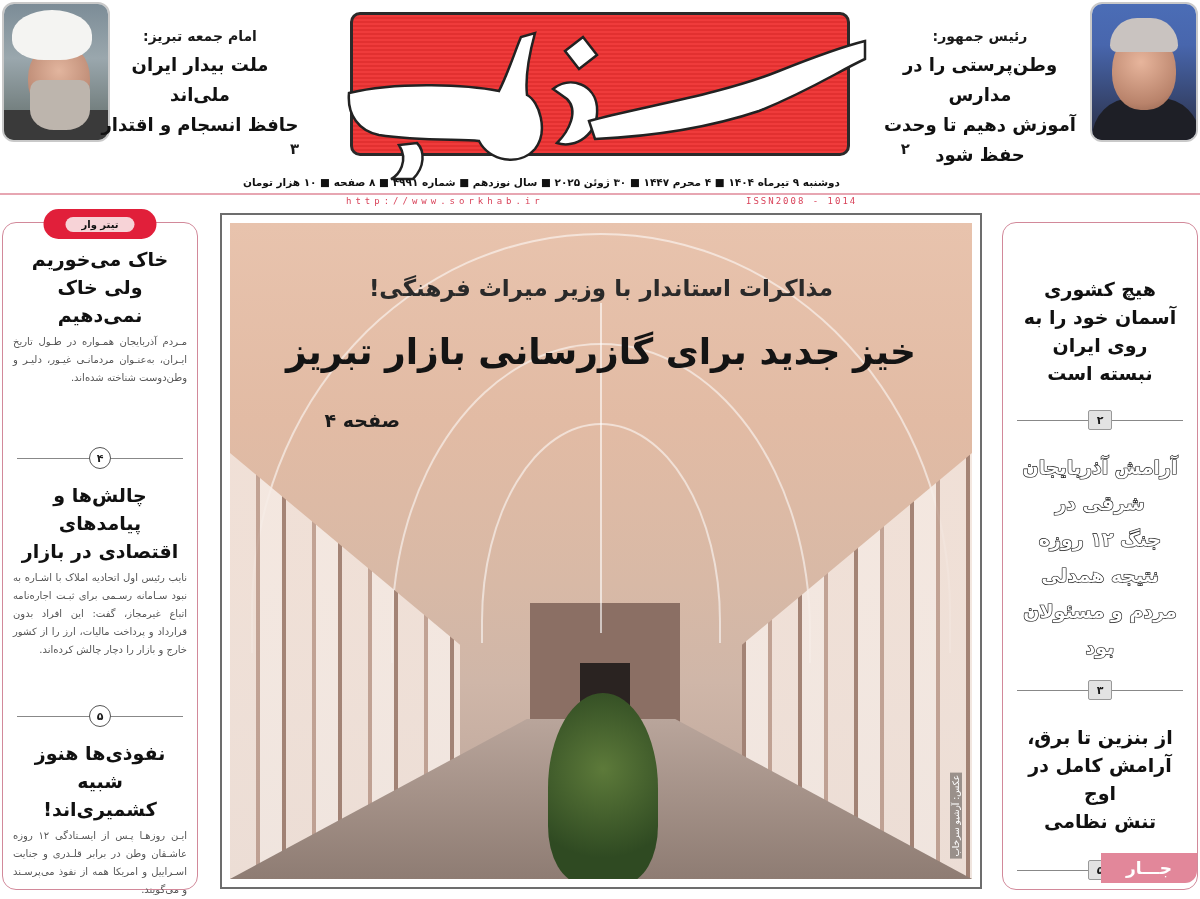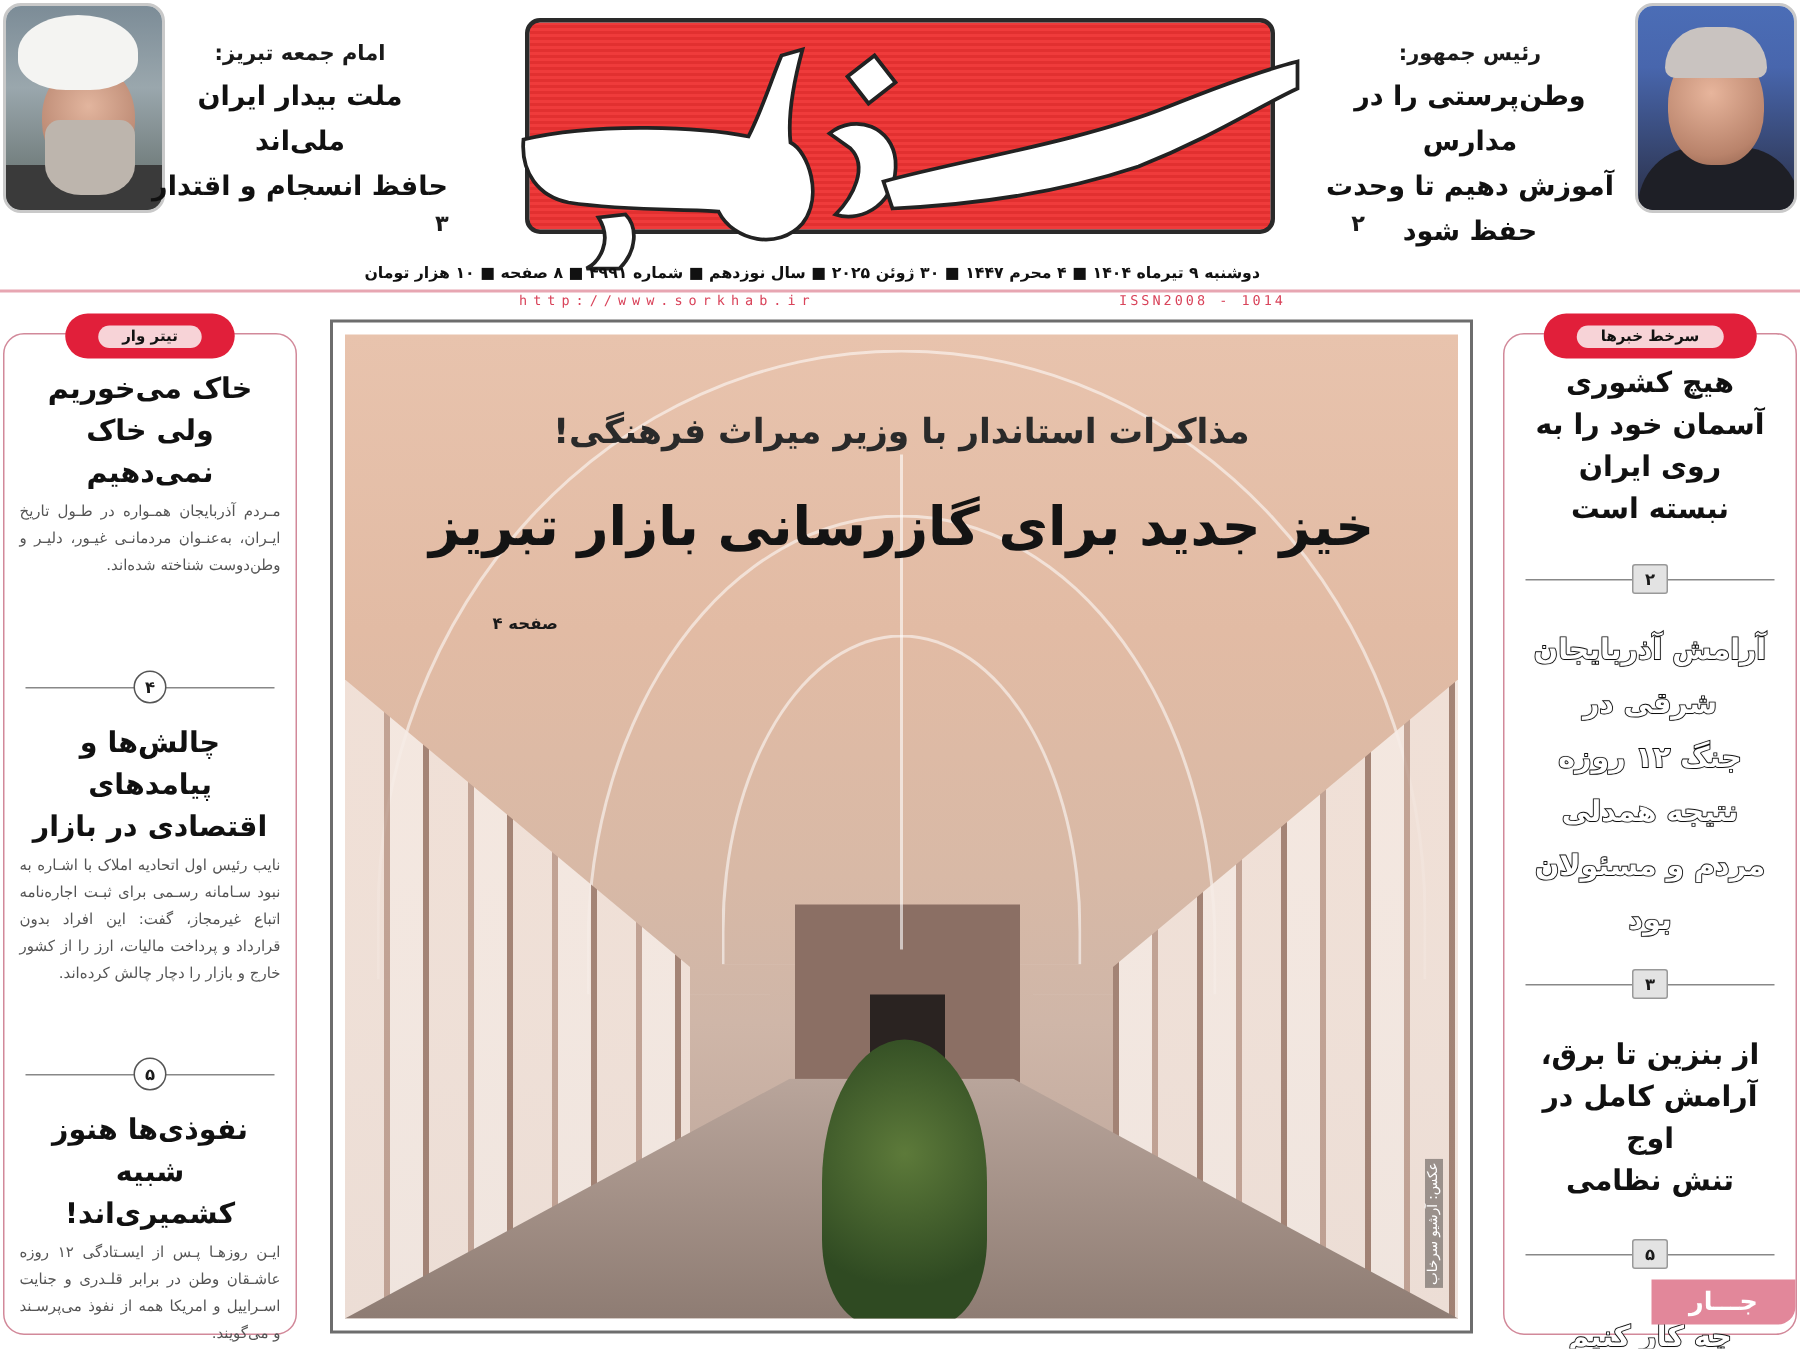--- a/index.html
+++ b/index.html
@@ -72,21 +72,21 @@
   .wall.l { left: 0; background: repeating-linear-gradient(90deg, #f2e4dc 0 26px, #bfa092 26px 30px, #f6ece6 30px 52px, #9e7e70 52px 56px); clip-path: polygon(0 0, 100% 45%, 100% 80%, 0 100%); opacity: .9; }
   .wall.r { right: 0; background: repeating-linear-gradient(90deg, #9e7e70 0 4px, #f6ece6 4px 26px, #bfa092 26px 30px, #f2e4dc 30px 56px); clip-path: polygon(0 45%, 100% 0, 100% 100%, 0 80%); opacity: .9; }
   .floor { position: absolute; left: 0; right: 0; bottom: 0; height: 160px; background: linear-gradient(180deg, #b9a59b, #8e7c73); clip-path: polygon(40% 0, 60% 0, 100% 100%, 0 100%); }
   .endwall { position: absolute; left: 300px; top: 380px; width: 150px; height: 150px; background: #8b6f64; }
   .endwall .door { position: absolute; left: 50px; top: 60px; width: 50px; height: 90px; background: #2a2321; }
   .tree { position: absolute; left: 318px; top: 470px; width: 110px; height: 190px; border-radius: 50% 50% 30% 30%; background: radial-gradient(circle at 50% 40%, #5d7a3a, #2f4a22 70%); }
   .lamp { position: absolute; left: 50%; width: 2px; top: 80px; height: 330px; background: rgba(255,255,255,0.6); transform: translateX(-50%); }
 
   .headline-kicker { position: absolute; top: 52px; left: 0; right: 0; text-align: center; font-size: 23px; font-weight: bold; color: #2a2a2a; }
   .headline-main { position: absolute; top: 108px; left: 0; right: 0; text-align: center; font-size: 36px; font-weight: 900; color: #141414; letter-spacing: -0.5px; }
-  .headline-page { position: absolute; top: 186px; right: 600px; font-size: 11px; font-weight: bold; color: #1a1a1a; }
+  .headline-page { position: absolute; top: 186px; right: 572px; font-size: 19px; font-weight: bold; color: #1a1a1a; }
   .photo-credit { position: absolute; right: 10px; bottom: 20px; writing-mode: vertical-rl; transform: rotate(180deg); font-size: 9px; color: #fff; background: rgba(0,0,0,0.35); padding: 2px 1px; }
 </style>
 </head>
 <body>
 
 <header class="masthead">
 
   <div class="portrait right">
     <div class="bg"></div>
       <div class="jacket"></div>
@@ -157,25 +157,22 @@
 
   <div class="story">
     <h3>نفوذی‌ها هنوز شبیه</h3>
     <h3>کشمیری‌اند!</h3>
     <p>ایـن روزهـا پـس از ایسـتادگی ۱۲ روزه عاشـقان وطن در برابر قلـدری و جنایت اسـراییل و امریکا همه از نفوذ می‌پرسـند و می‌گویند.</p>
   </div>
 
 </aside>
 
 <aside class="column right">
-  <div class="pill">
-    <span>سرخط خبرها</span>
-  </div>
-
-  <div class="story" style="margin-top:18px;">
+
+  <div class="story" style="margin-top:52px;">
     <h3>هیچ کشوری</h3>
     <h3>آسمان خود را به روی ایران</h3>
     <h3>نبسته است</h3>
   </div>
   <div class="divider" style="margin-top:22px;">
     <div class="num sq">۲</div>
   </div>
 
   <div class="story outline" style="margin-top:18px;">
     <h3>آرامش آذربایجان شرقی در</h3>

